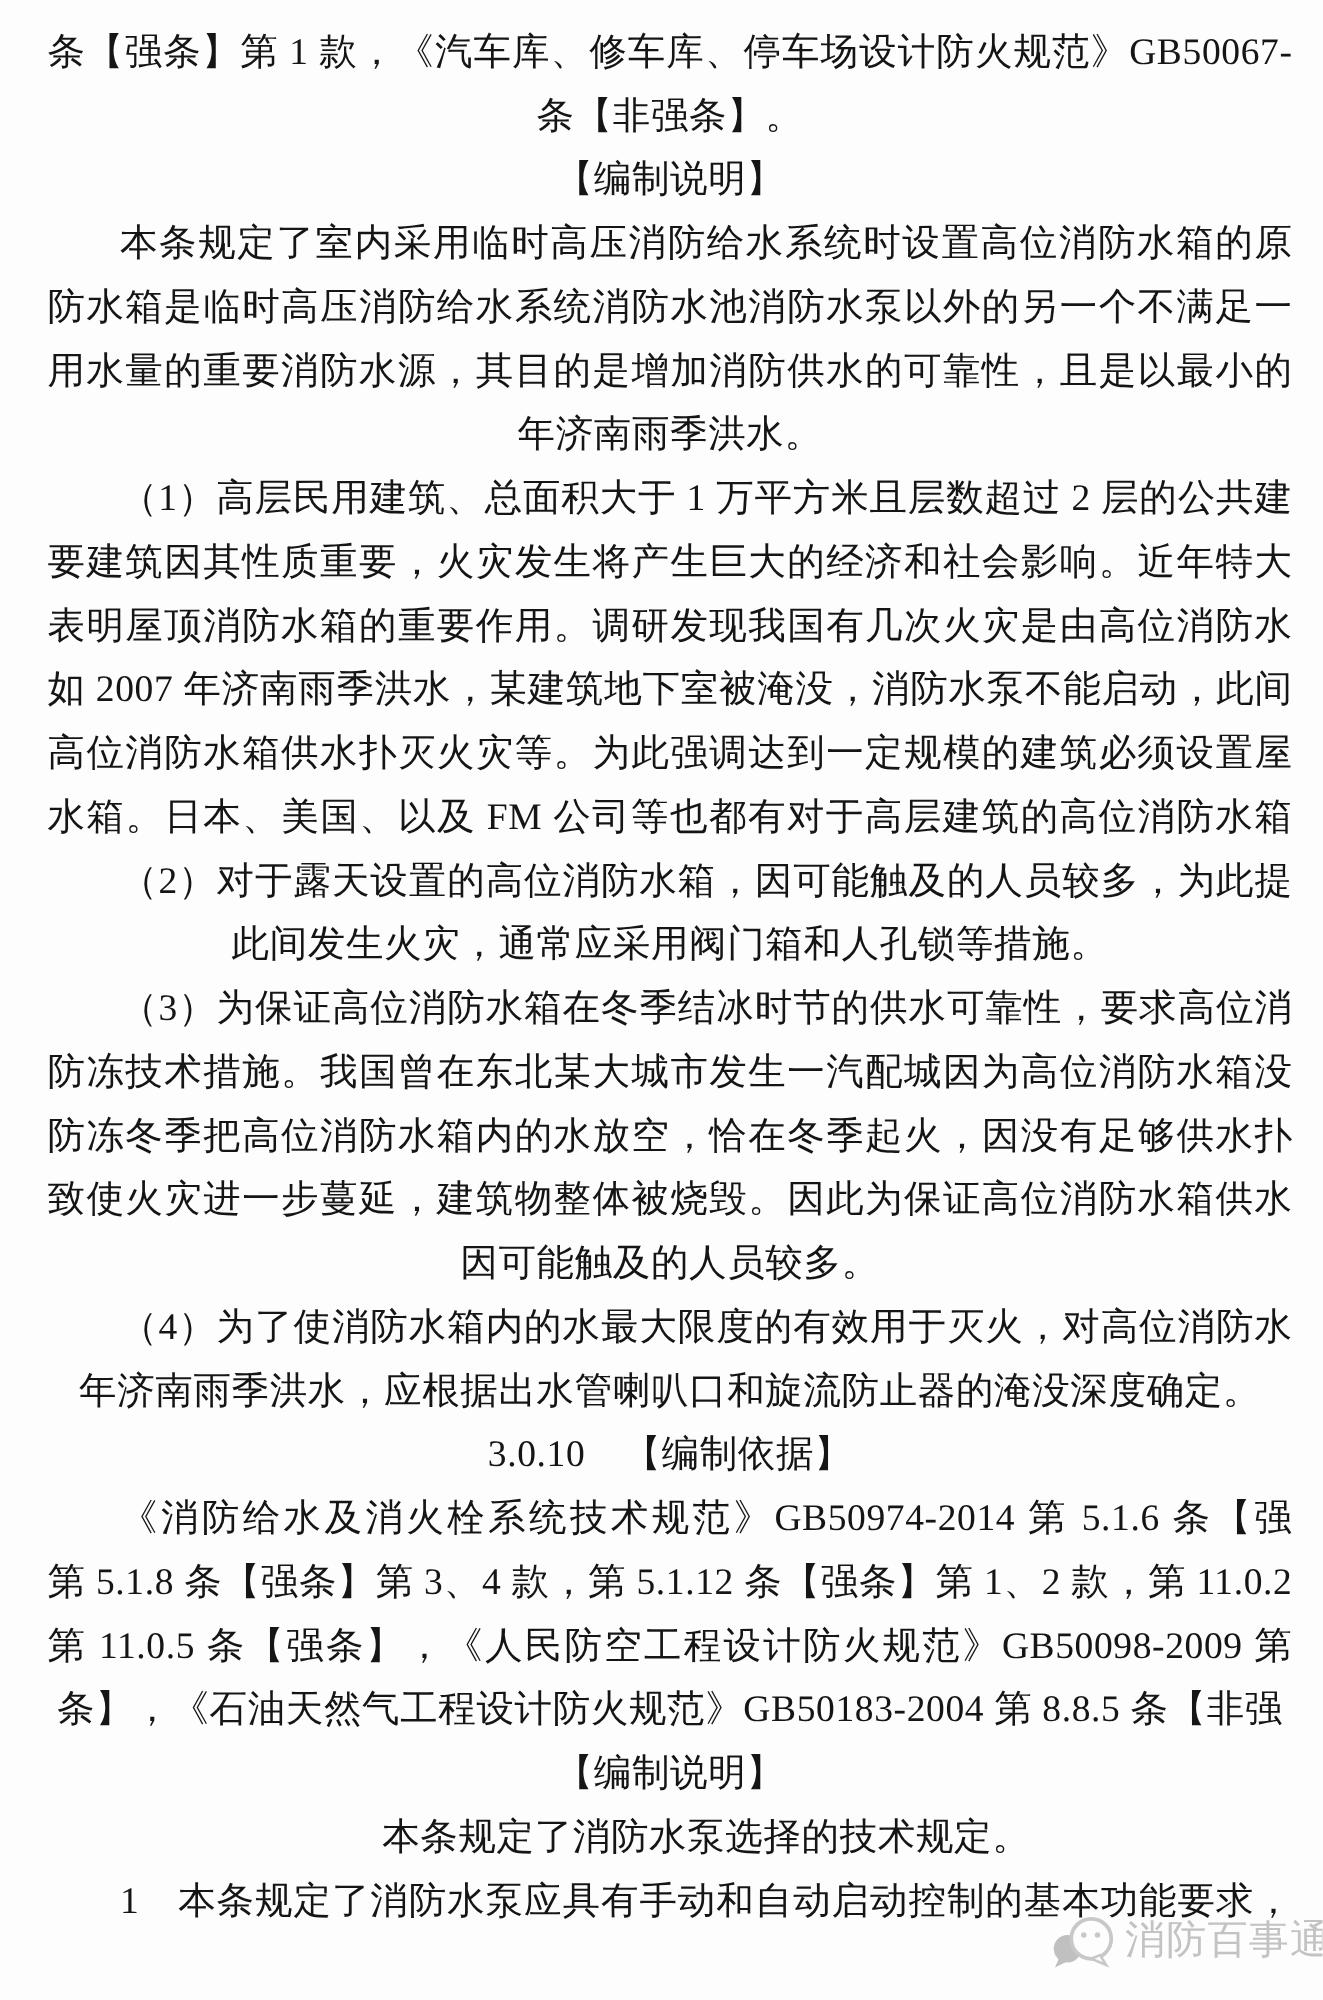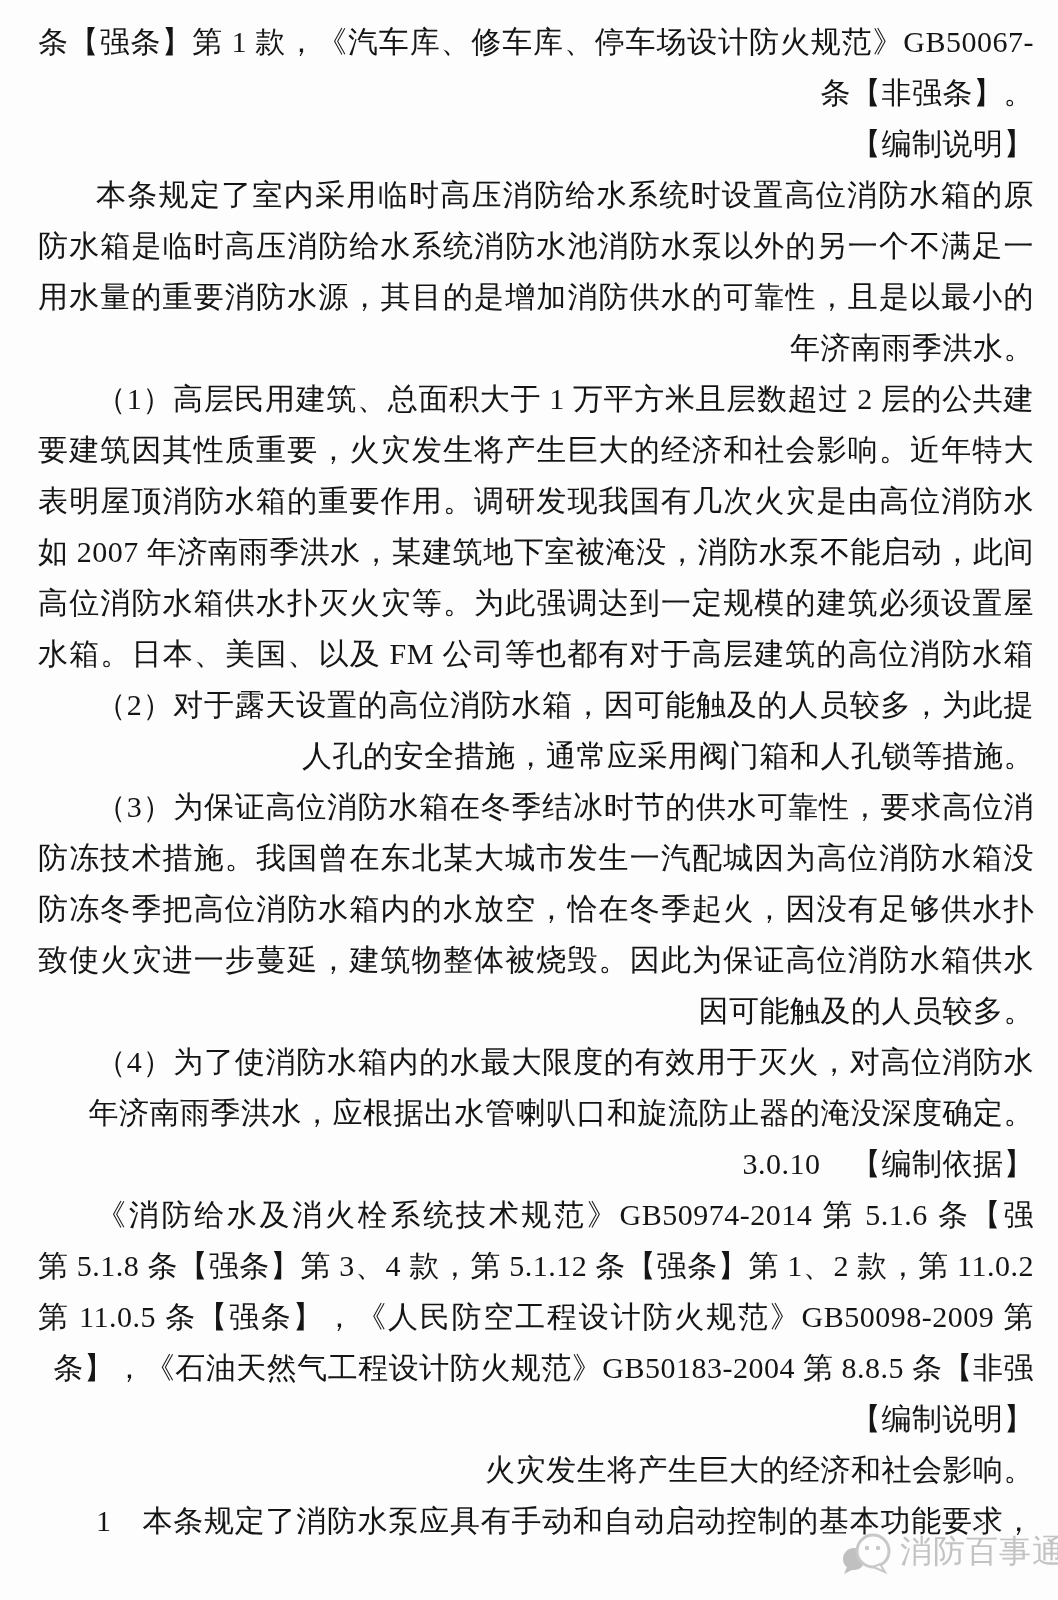--- a/index.html
+++ b/index.html
@@ -24,21 +24,21 @@
     left: 38px;
     top: 16px;
     width: 996px;
     z-index: 2;
   }
   .line {
     font-size: 30px;
     line-height: 51px;
     height: 51px;
     overflow: hidden;
-    text-align: right;
+    text-align: center;
     letter-spacing: 0.5px;
   }
   .line.just {
     text-align: justify;
     text-align-last: justify;
     text-justify: inter-character;
   }
   .line.indent {
     text-indent: 58px;
   }
@@ -88,35 +88,35 @@
       <div class="line just">防水箱是临时高压消防给水系统消防水池消防水泵以外的另一个不满足一起火灾灭火</div>
       <div class="line just">用水量的重要消防水源，其目的是增加消防供水的可靠性，且是以最小的成本得到最</div>
       <div class="line">年济南雨季洪水。</div>
       <div class="line indent just">（1）高层民用建筑、总面积大于 1 万平方米且层数超过 2 层的公共建筑和其他重</div>
       <div class="line just">要建筑因其性质重要，火灾发生将产生巨大的经济和社会影响。近年特大型火灾案例</div>
       <div class="line just">表明屋顶消防水箱的重要作用。调研发现我国有几次火灾是由高位消防水箱供水灭火，</div>
       <div class="line just">如 2007 年济南雨季洪水，某建筑地下室被淹没，消防水泵不能启动，此间发生火灾，</div>
       <div class="line just">高位消防水箱供水扑灭火灾等。为此强调达到一定规模的建筑必须设置屋顶高位消防</div>
       <div class="line just">水箱。日本、美国、以及 FM 公司等也都有对于高层建筑的高位消防水箱设置要求。</div>
       <div class="line indent just">（2）对于露天设置的高位消防水箱，因可能触及的人员较多，为此提出了阀门和</div>
-      <div class="line">人孔的安全措施，通常应采用阀门箱和人孔锁等措施。</div>
+      <div class="line">此间发生火灾，通常应采用阀门箱和人孔锁等措施。</div>
       <div class="line indent just">（3）为保证高位消防水箱在冬季结冰时节的供水可靠性，要求高位消防水箱具有</div>
       <div class="line just">防冻技术措施。我国曾在东北某大城市发生一汽配城因为高位消防水箱没有采暖，为</div>
       <div class="line just">防冻冬季把高位消防水箱内的水放空，恰在冬季起火，因没有足够供水扑灭初期火灾，</div>
       <div class="line just">致使火灾进一步蔓延，建筑物整体被烧毁。因此为保证高位消防水箱供水可靠性，对</div>
       <div class="line">因可能触及的人员较多。</div>
       <div class="line indent just">（4）为了使消防水箱内的水最大限度的有效用于灭火，对高位消防水箱的最低有</div>
       <div class="line">年济南雨季洪水，应根据出水管喇叭口和旋流防止器的淹没深度确定。</div>
       <div class="line">3.0.10　【编制依据】</div>
       <div class="line indent just">《消防给水及消火栓系统技术规范》GB50974-2014 第 5.1.6 条【强条】第 1、2 款，</div>
       <div class="line just">第 5.1.8 条【强条】第 3、4 款，第 5.1.12 条【强条】第 1、2 款，第 11.0.2 条【强条】、</div>
       <div class="line just">第 11.0.5 条【强条】，《人民防空工程设计防火规范》GB50098-2009 第 7.7.2 条【非强</div>
       <div class="line">条】，《石油天然气工程设计防火规范》GB50183-2004 第 8.8.5 条【非强条】。</div>
       <div class="line">【编制说明】</div>
-      <div class="line indent">火灾发生将产生巨大的经济和社会影响。</div>
+      <div class="line indent">本条规定了消防水泵选择的技术规定。</div>
       <div class="line indent just">1　本条规定了消防水泵应具有手动和自动启动控制的基本功能要求，以确保消防</div>
     </div>
 
   <div class="watermark">
     <svg class="wm-icon" viewBox="0 0 56 52">
 
       <circle cx="14" cy="33" r="11" fill="#c0c0c0"></circle>
       <path d="M7 41 L4 48 L14 43 Z" fill="#c0c0c0"></path>
 
       <circle cx="33" cy="25" r="16" fill="#fdfdfd" stroke="#c8c8c8" stroke-width="3"></circle>

